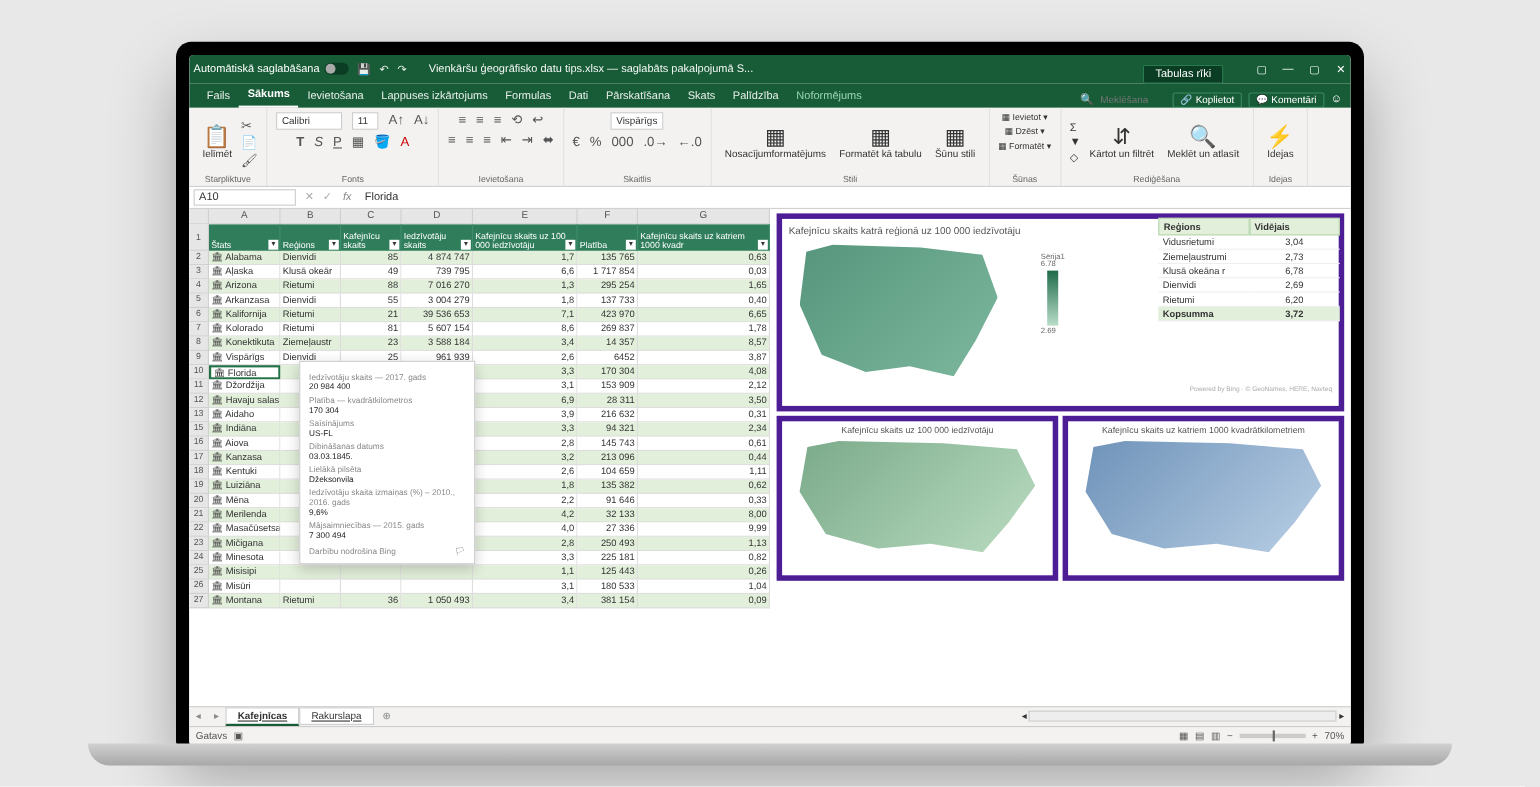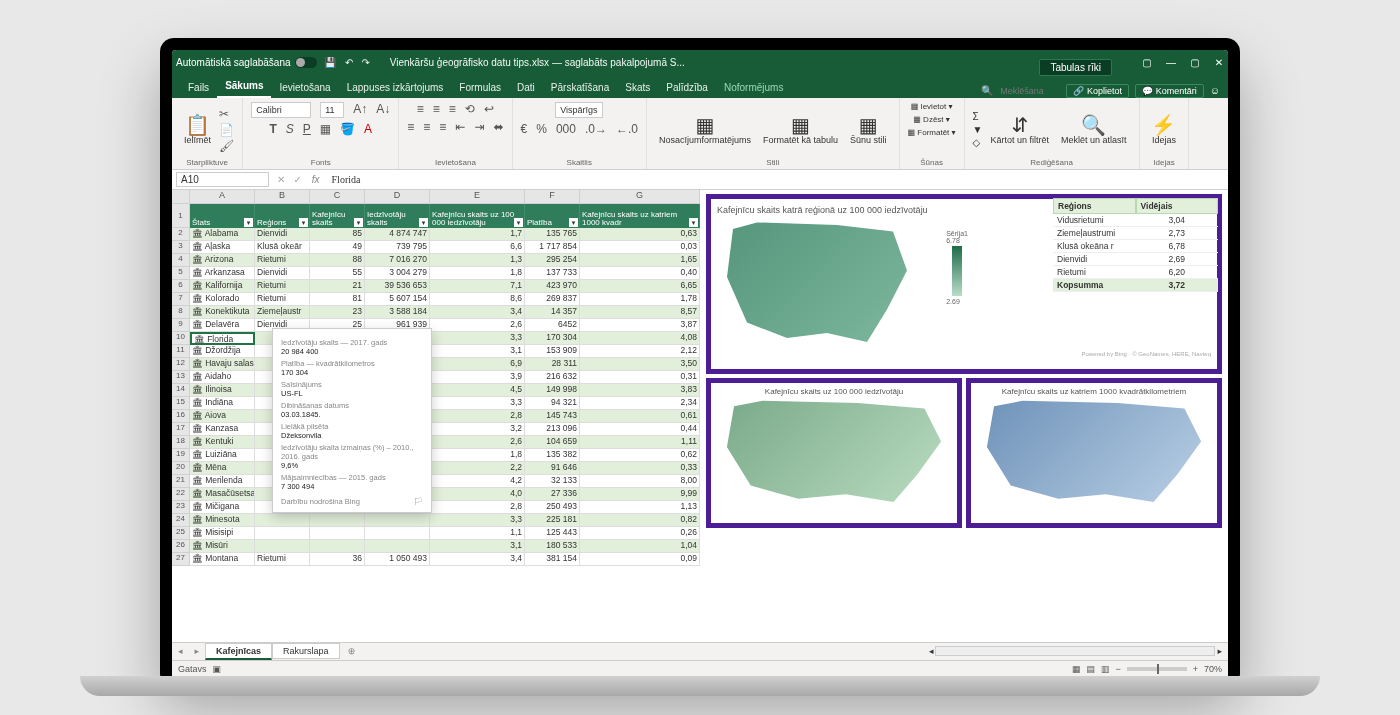--- a/index.html
+++ b/index.html
@@ -39,21 +39,21 @@
   .bigbtn .ic { font-size:20px; display:block; }
   .dd { border:1px solid #ccc; background:#fff; padding:1px 4px; font-size:9px; height:16px; display:flex; align-items:center; }
   .stackv { display:flex; flex-direction:column; gap:2px; font-size:9px; }
   .row { display:flex; gap:9px; }
   .ic-sm { font-size:12px; color:#555; }
   
   
   .fxbar { height:20px; background:#fff; border-bottom:1px solid #d0d0d0; display:flex; align-items:center; font-size:10px; }
   .namebox { width:93px; border:1px solid #ccc; margin:1px 4px; padding:1px 4px; }
   .fxbar .fx { padding:0 6px; color:#888; font-style:italic; }
-  .fxbar .val { flex:1; padding-left:6px;font-family:Liberation Serif, serif; }
+  .fxbar .val { flex:1; padding-left:6px; }
   
   
   .gridwrap { flex:1; display:flex; overflow:hidden; background:#fff; }
   .grid { flex:0 0 510px; display:flex; flex-direction:column; position:relative; }
   .colheads { display:flex; background:#e6e6e6; height:14px; font-size:9px; color:#555; }
   .colheads div { text-align:center; border-right:1px solid #d0d0d0; border-bottom:1px solid #d0d0d0; }
   .rowhead { width:18px; background:#e6e6e6; text-align:center; font-size:8px; color:#555; border-right:1px solid #d0d0d0; border-bottom:1px solid #d0d0d0; }
   
   .tblhead { display:flex; background:#2f7d5b; color:#fff; font-size:8px; height:24px; }
   .tblhead div { padding:1px 2px; border-right:1px solid #3f8d6b; display:flex; align-items:flex-end; line-height:1; position:relative; }
@@ -95,21 +95,21 @@
   .pivot .ph { display:flex; background:#e2efda; font-size:8.5px; font-weight:600; }
   .pivot .ph div { flex:1; padding:2px 4px; border:1px solid #b8d8b0; }
   .pivot .pr { display:flex; font-size:8.5px; }
   .pivot .pr div { flex:1; padding:1px 4px; border-bottom:1px solid #eee; }
   .pivot .pr .num { text-align:center; }
   .pivot .total { font-weight:700; background:#e2efda; }
   
   
   .sheetbar { height:18px; background:#f3f2f1; border-top:1px solid #ccc; display:flex; align-items:center; font-size:9px; }
   .sheetbar .nav { padding:0 6px; color:#888; }
-  .sheettab { padding:2px 10px; border:1px solid #ccc; background:#fff; }
+  .sheettab { padding:2px 10px; border:1px solid #ccc; background:#fff;text-decoration:underline; }
   .sheettab.active { border-bottom:2px solid #185c37; font-weight:600; }
   .sheetbar .add { padding:0 8px; color:#888; }
   .sheetbar .scroll { margin-left:auto; display:flex; align-items:center; gap:2px; padding-right:6px; }
   .sheetbar .track { width:280px; height:10px; background:#eee; border:1px solid #ccc; }
   
   
   .status { height:18px; background:#f3f2f1; border-top:1px solid #ccc; display:flex; align-items:center; font-size:9px; padding:0 6px; color:#555; }
   .status .views { margin-left:auto; display:flex; gap:6px; align-items:center; }
   .status .slider { width:60px; height:4px; background:#ccc; position:relative; }
   .status .slider::after { content:""; position:absolute; left:30px; top:-3px; width:2px; height:10px; background:#666; }
@@ -381,21 +381,21 @@
     <div class="cell cA ">🏛 Konektikuta</div>
     <div class="cell cB">Ziemeļaustr</div>
     <div class="cell cC num">23</div>
     <div class="cell cD num">3 588 184</div>
     <div class="cell cE num">3,4</div>
     <div class="cell cF num">14 357</div>
     <div class="cell cG num">8,57</div>
             </div>
             <div class="datarow">
               <div class="rowhead">9</div>
-    <div class="cell cA ">🏛 Delavēra</div>
+    <div class="cell cA ">🏛 Vispārīgs</div>
     <div class="cell cB">Dienvidi</div>
     <div class="cell cC num">25</div>
     <div class="cell cD num">961 939</div>
     <div class="cell cE num">2,6</div>
     <div class="cell cF num">6452</div>
     <div class="cell cG num">3,87</div>
             </div>
             <div class="datarow">
               <div class="rowhead">10</div>
     <div class="cell cA selcell">🏛 Florida</div>
@@ -428,30 +428,20 @@
             </div>
             <div class="datarow">
               <div class="rowhead">13</div>
     <div class="cell cA ">🏛 Aidaho</div>
     <div class="cell cB"></div>
     <div class="cell cC num"></div>
     <div class="cell cD num"></div>
     <div class="cell cE num">3,9</div>
     <div class="cell cF num">216 632</div>
     <div class="cell cG num">0,31</div>
-            </div>
-            <div class="datarow">
-              <div class="rowhead">14</div>
-    <div class="cell cA ">🏛 Ilinoisa</div>
-    <div class="cell cB"></div>
-    <div class="cell cC num"></div>
-    <div class="cell cD num"></div>
-    <div class="cell cE num">4,5</div>
-    <div class="cell cF num">149 998</div>
-    <div class="cell cG num">3,83</div>
             </div>
             <div class="datarow">
               <div class="rowhead">15</div>
     <div class="cell cA ">🏛 Indiāna</div>
     <div class="cell cB"></div>
     <div class="cell cC num"></div>
     <div class="cell cD num"></div>
     <div class="cell cE num">3,3</div>
     <div class="cell cF num">94 321</div>
     <div class="cell cG num">2,34</div>

